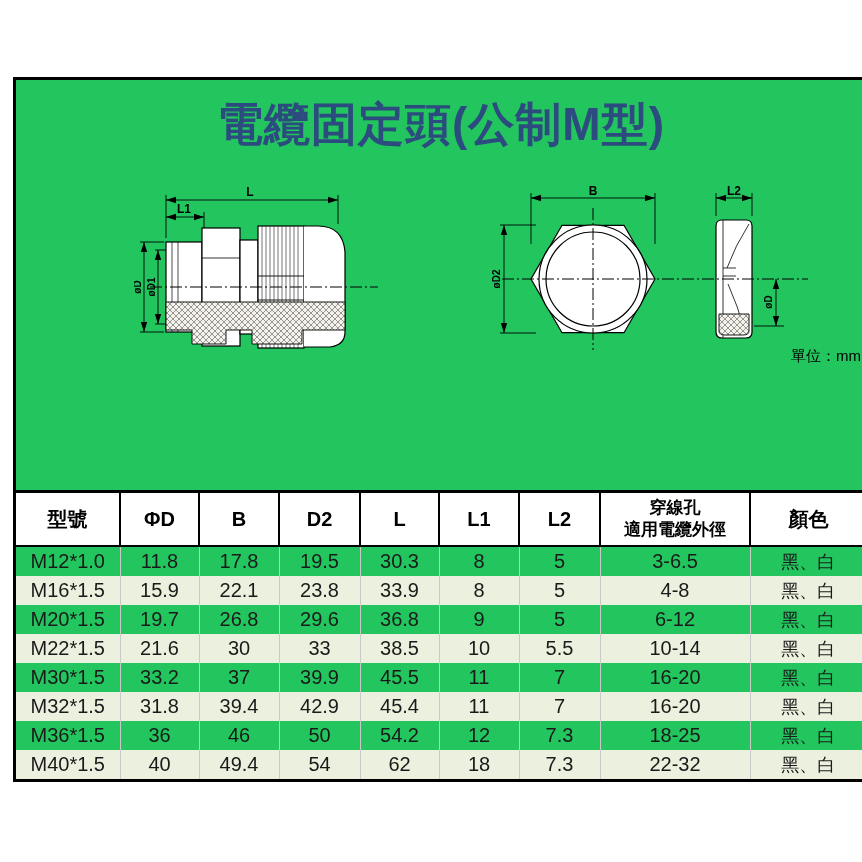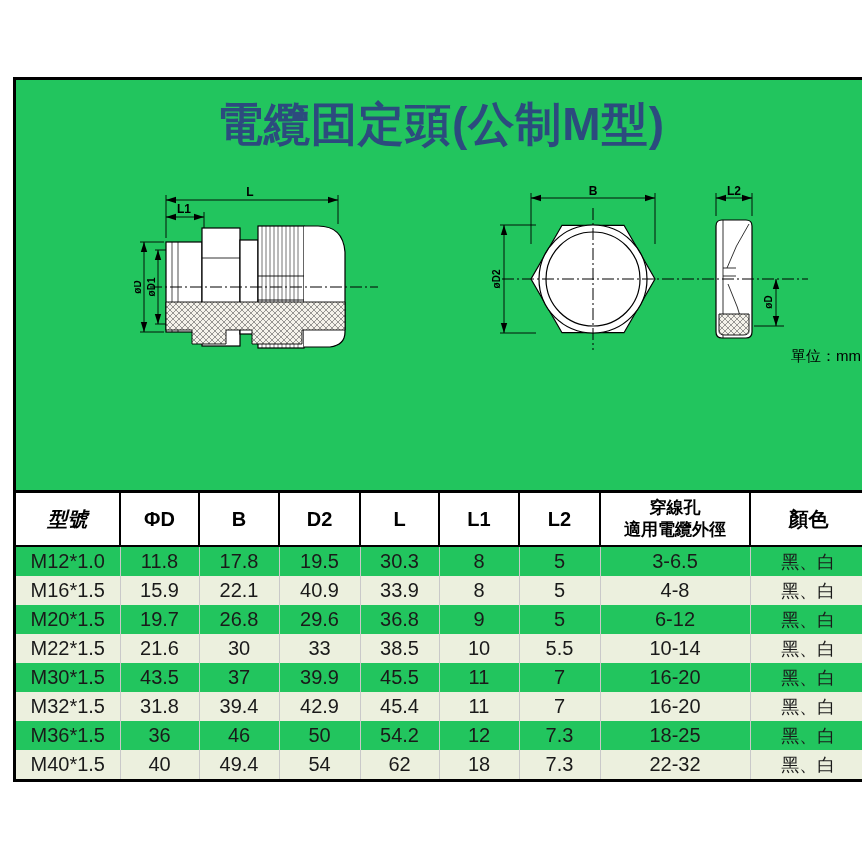--- a/index.html
+++ b/index.html
@@ -10,21 +10,21 @@
   .title{position:absolute;top:14px;left:0;width:100%;text-align:center;
          font-size:46px;font-weight:bold;letter-spacing:1px;}
   .drawing{position:absolute;}
   .drawing.side{left:118px;top:104px;}
   .drawing.front{left:472px;top:104px;}
   .unit{position:absolute;right:5px;top:267px;font-size:15px;color:#000;}
   table.spec{position:absolute;left:0;bottom:0;width:850px;border-collapse:collapse;
              table-layout:fixed;text-align:center;}
   table.spec thead th{border:2px solid #000;border-top:3px solid #000;
              font-size:20px;font-weight:bold;height:52px;padding:0;background:#fff;}
-  table.spec thead th:first-child{border-left:none;font-style:italic;}
+  table.spec thead th:first-child{border-left:none;}
   table.spec thead th:last-child{border-right:none;margin-top:13px;}
   table.spec thead th.two-line div{font-size:17px;line-height:1.3;}
   table.spec tbody td{height:29px;font-size:20px;color:#1a1a1a;padding:0;
              border-right:1px solid #c9c9c9;}
   table.spec tbody td:last-child{border-right:none;font-size:18px;}
   table.spec tbody tr:nth-child(even){background:#ecf0de;}
   svg text{font-family:"Liberation Sans","DejaVu Sans",sans-serif;}
   .dim-label{font-size:12px;font-weight:bold;fill:#000;}
   .dim-label-sm{font-size:10px;font-weight:bold;fill:#000;}
 </style>
@@ -203,21 +203,21 @@
           <td>30.3</td>
           <td>8</td>
           <td>5</td>
           <td>3-6.5</td>
           <td>黑、白</td>
         </tr>
         <tr>
           <td>M16*1.5</td>
           <td>15.9</td>
           <td>22.1</td>
-          <td>40.9</td>
+          <td>23.8</td>
           <td>33.9</td>
           <td>8</td>
           <td>5</td>
           <td>4-8</td>
           <td>黑、白</td>
         </tr>
         <tr>
           <td>M20*1.5</td>
           <td>19.7</td>
           <td>26.8</td>
@@ -234,21 +234,21 @@
           <td>30</td>
           <td>33</td>
           <td>38.5</td>
           <td>10</td>
           <td>5.5</td>
           <td>10-14</td>
           <td>黑、白</td>
         </tr>
         <tr>
           <td>M30*1.5</td>
-          <td>43.5</td>
+          <td>33.2</td>
           <td>37</td>
           <td>39.9</td>
           <td>45.5</td>
           <td>11</td>
           <td>7</td>
           <td>16-20</td>
           <td>黑、白</td>
         </tr>
         <tr>
           <td>M32*1.5</td>

